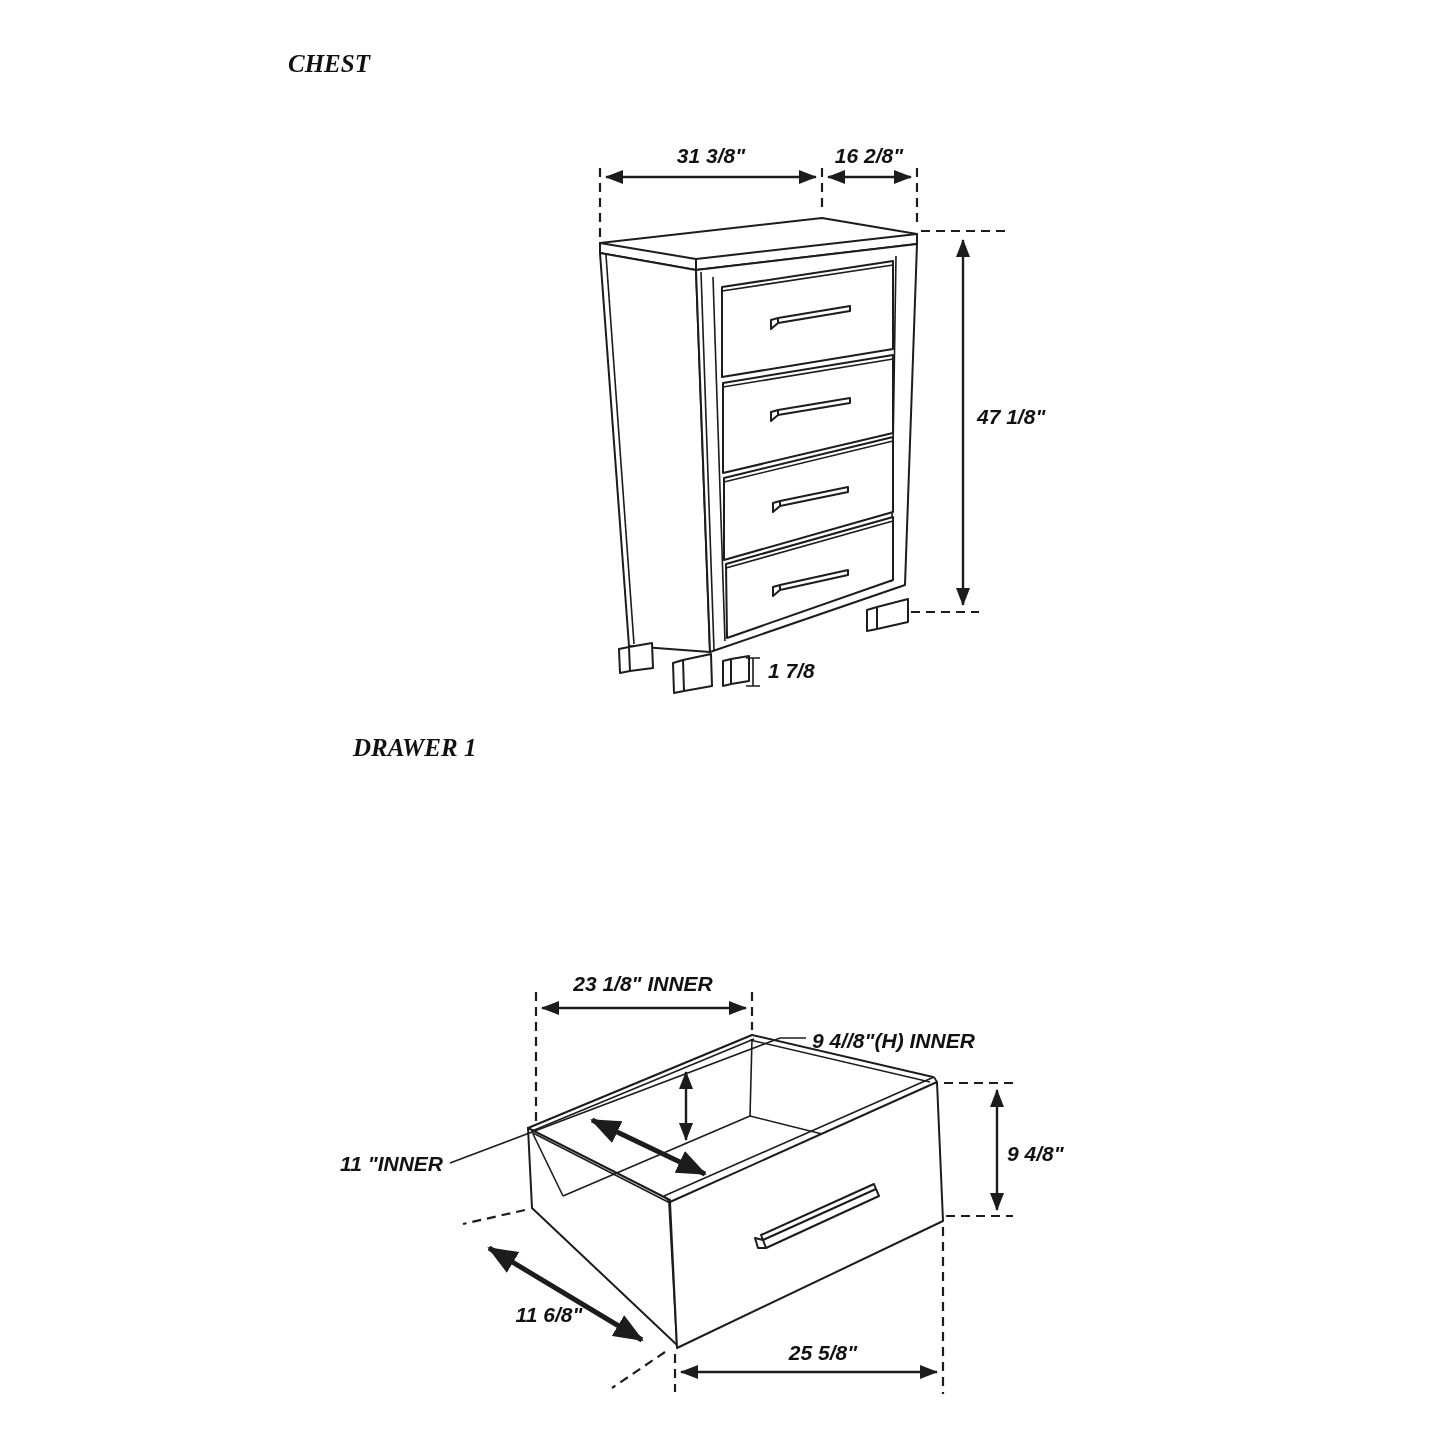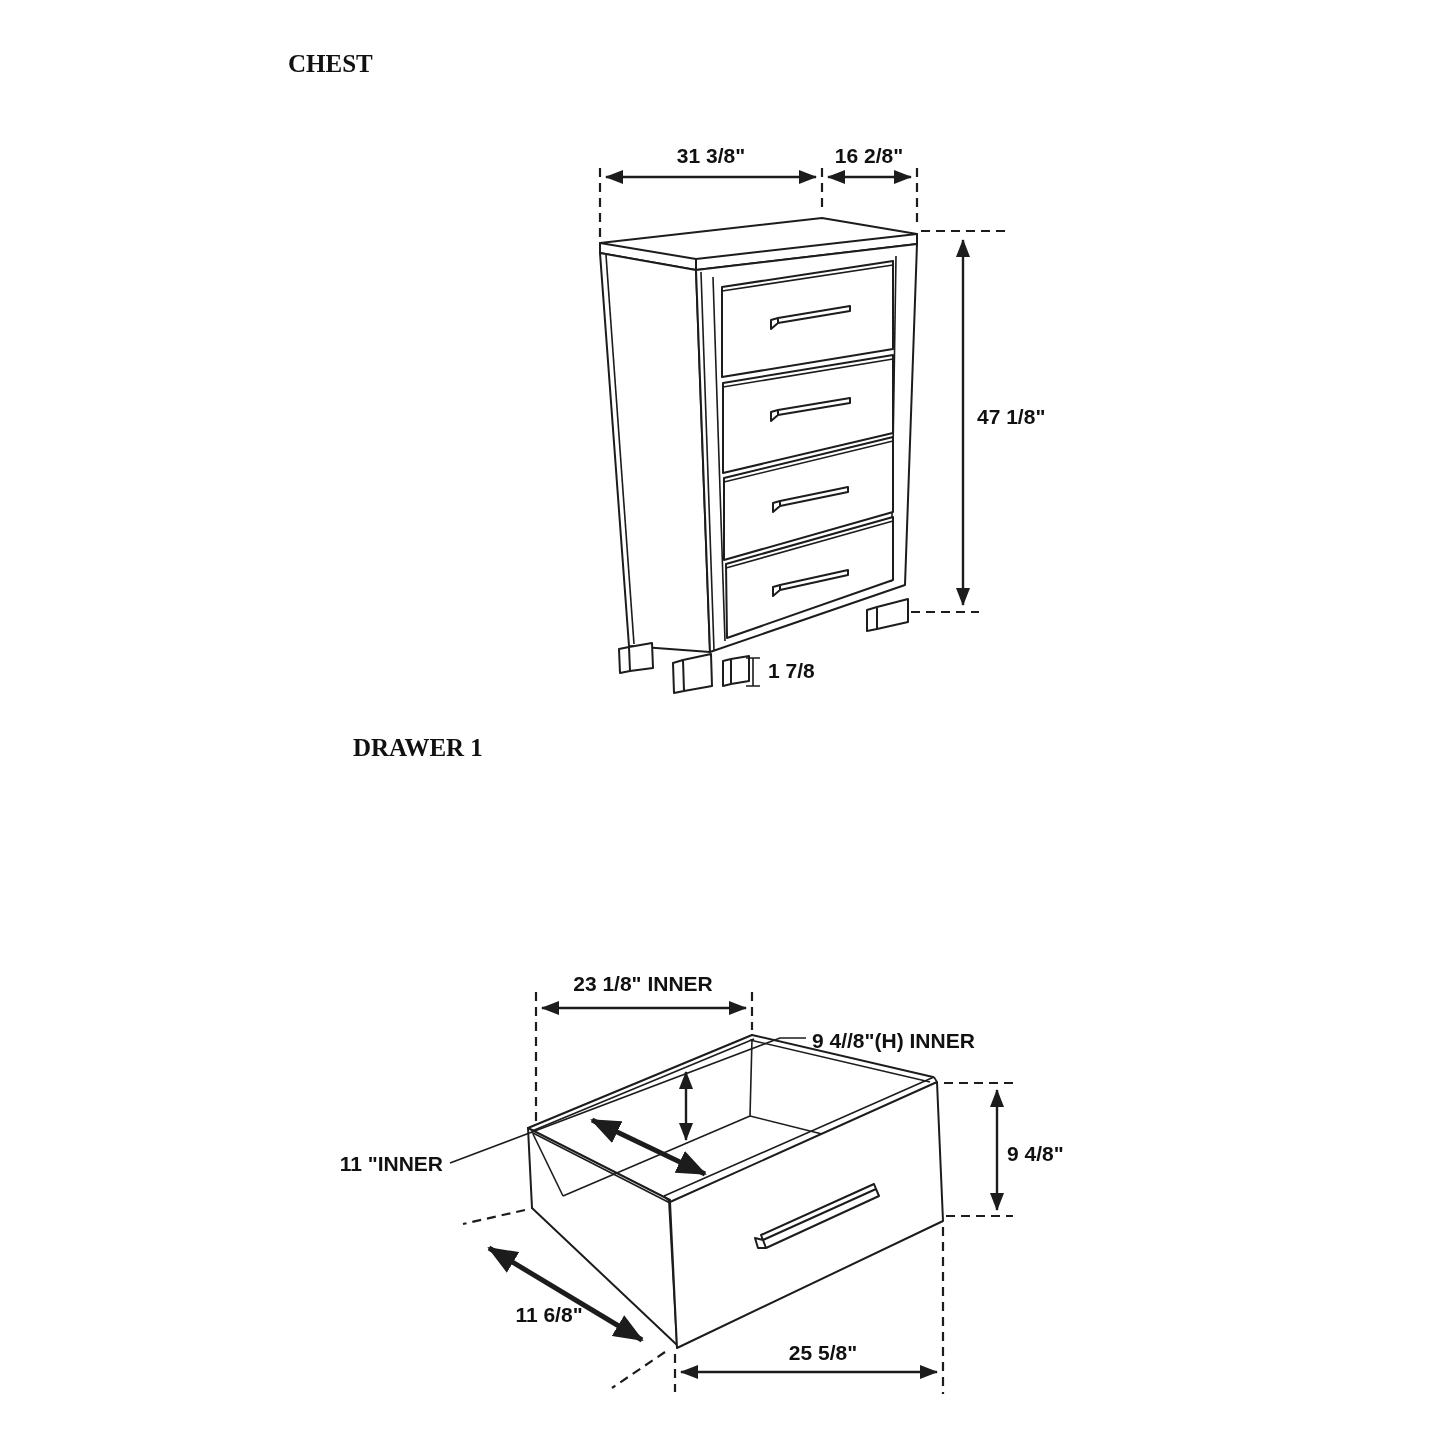--- a/index.html
+++ b/index.html
@@ -8,20 +8,21 @@
     background: #ffffff;
     width: 1445px;
     height: 1445px;
     overflow: hidden;
   }
   .stage {
     position: relative;
     width: 1445px;
     height: 1445px;
     background: #ffffff;
+    font-style: italic;
   }
   svg { display: block; }
   
   .ln   { fill: none; stroke: #1c1c1c; stroke-width: 2; stroke-linejoin: round; stroke-linecap: round; }
   .fw   { fill: #ffffff; stroke: #1c1c1c; stroke-width: 2; stroke-linejoin: round; }
   .thin { fill: none; stroke: #1c1c1c; stroke-width: 1.6; }
   .dash { fill: none; stroke: #1c1c1c; stroke-width: 2.2; stroke-dasharray: 9 6; }
   .dim  { fill: none; stroke: #1c1c1c; stroke-width: 2.4; }
   .thick{ fill: none; stroke: #1c1c1c; stroke-width: 5; }
   

